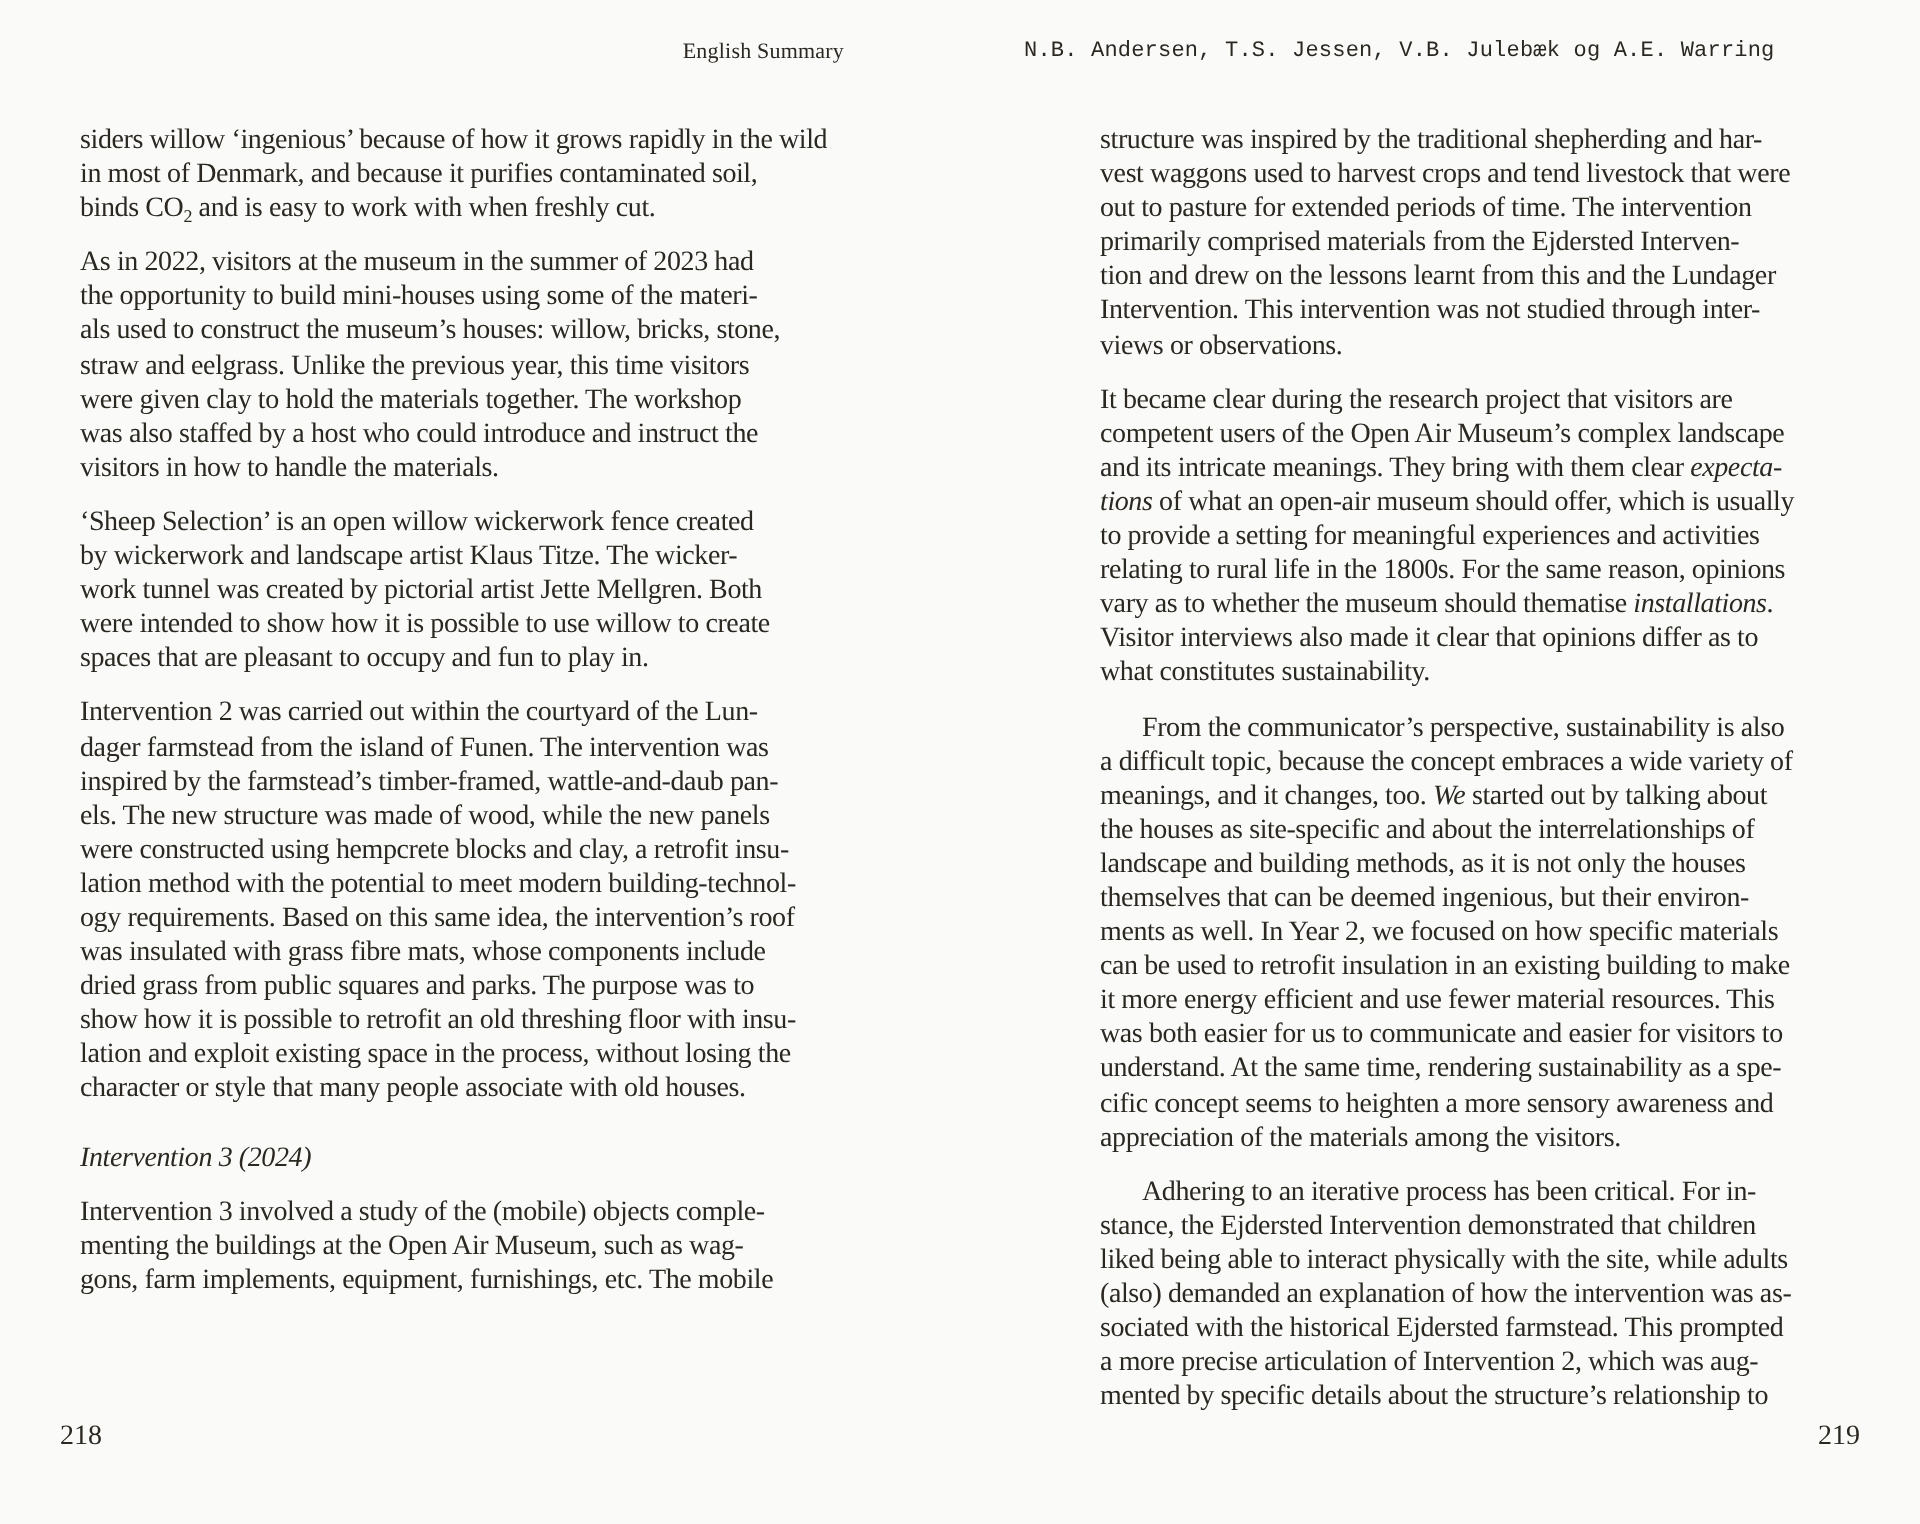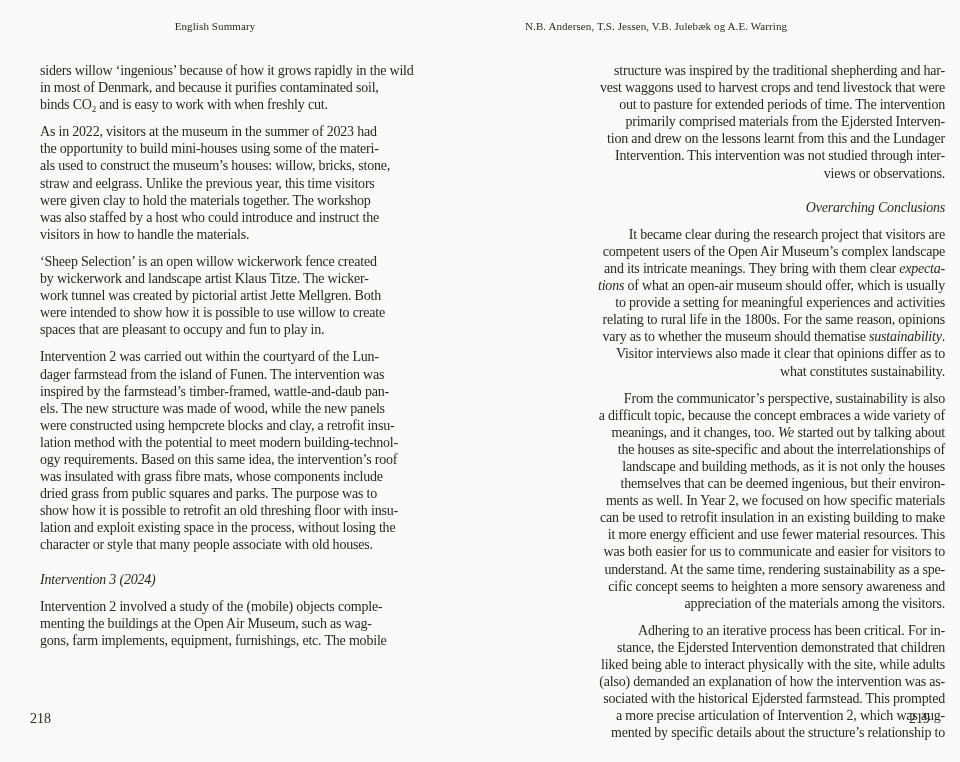--- a/index.html
+++ b/index.html
@@ -17,38 +17,39 @@
   }
   .running-head {
     position: absolute;
     top: 20px;
     font-size: 11px;
     line-height: 13px;
     letter-spacing: 0.1px;
     color: #2b2822;
   }
   .running-head.left {
-    left: 19px;
+    left: 30px;
     width: 392px;
-    text-align: center;
+    text-align: right;
   }
   .running-head.right {
-    left: 525px;
+    left: 512px;
     width: 400px;
     text-align: left;
+    font-family: Liberation Mono, monospace;
   }
   .column {
     position: absolute;
     top: 52px;
     font-size: 14px;
     line-height: 17.1px;
     letter-spacing: -0.2px;
   }
   .column.left  { left: 30px;  width: 430px; }
-  .column.right { left: 540px; width: 415px; text-align: right; }
+  .column.right { left: 540px; width: 415px; }
   .block {
     white-space: pre-line;
     margin: 10px;
   }
   .block.heading {
     font-style: italic;
     margin-top: 17px;
   }
   .block.indent {
     text-indent: 21px;
@@ -99,41 +100,40 @@
 els. The new structure was made of wood, while the new panels
 were constructed using hempcrete blocks and clay, a retrofit insu-
 lation method with the potential to meet modern building-technol-
 ogy requirements. Based on this same idea, the intervention’s roof
 was insulated with grass fibre mats, whose components include
 dried grass from public squares and parks. The purpose was to
 show how it is possible to retrofit an old threshing floor with insu-
 lation and exploit existing space in the process, without losing the
 character or style that many people associate with old houses.</span></div>
       <div class="block heading"><span>Intervention 3 (2024)</span></div>
-      <div class="block paragraph"><span>Intervention 2 involved a study of the (mobile) objects comple-
+      <div class="block paragraph"><span>Intervention 3 involved a study of the (mobile) objects comple-
 menting the buildings at the Open Air Museum, such as wag-
 gons, farm implements, equipment, furnishings, etc. The mobile</span></div>
     </div>
 
   <div class="column right">
       <div class="block paragraph"><span>structure was inspired by the traditional shepherding and har-
 vest waggons used to harvest crops and tend livestock that were
 out to pasture for extended periods of time. The intervention
 primarily comprised materials from the Ejdersted Interven-
 tion and drew on the lessons learnt from this and the Lundager
 Intervention. This intervention was not studied through inter-
 views or observations.</span></div>
-      <div class="block heading"><span>Overarching Conclusions</span></div>
       <div class="block paragraph"><span>It became clear during the research project that visitors are
 competent users of the Open Air Museum’s complex landscape
 and its intricate meanings. They bring with them clear </span><span class="it">expecta-
 tions</span><span> of what an open-air museum should offer, which is usually
 to provide a setting for meaningful experiences and activities
 relating to rural life in the 1800s. For the same reason, opinions
-vary as to whether the museum should thematise </span><span class="it">sustainability</span><span>.
+vary as to whether the museum should thematise </span><span class="it">installations</span><span>.
 Visitor interviews also made it clear that opinions differ as to
 what constitutes sustainability.</span></div>
       <div class="block paragraph indent"><span>From the communicator’s perspective, sustainability is also
 a difficult topic, because the concept embraces a wide variety of
 meanings, and it changes, too. </span><span class="it">We</span><span> started out by talking about
 the houses as site-specific and about the interrelationships of
 landscape and building methods, as it is not only the houses
 themselves that can be deemed ingenious, but their environ-
 ments as well. In Year 2, we focused on how specific materials
 can be used to retrofit insulation in an existing building to make

